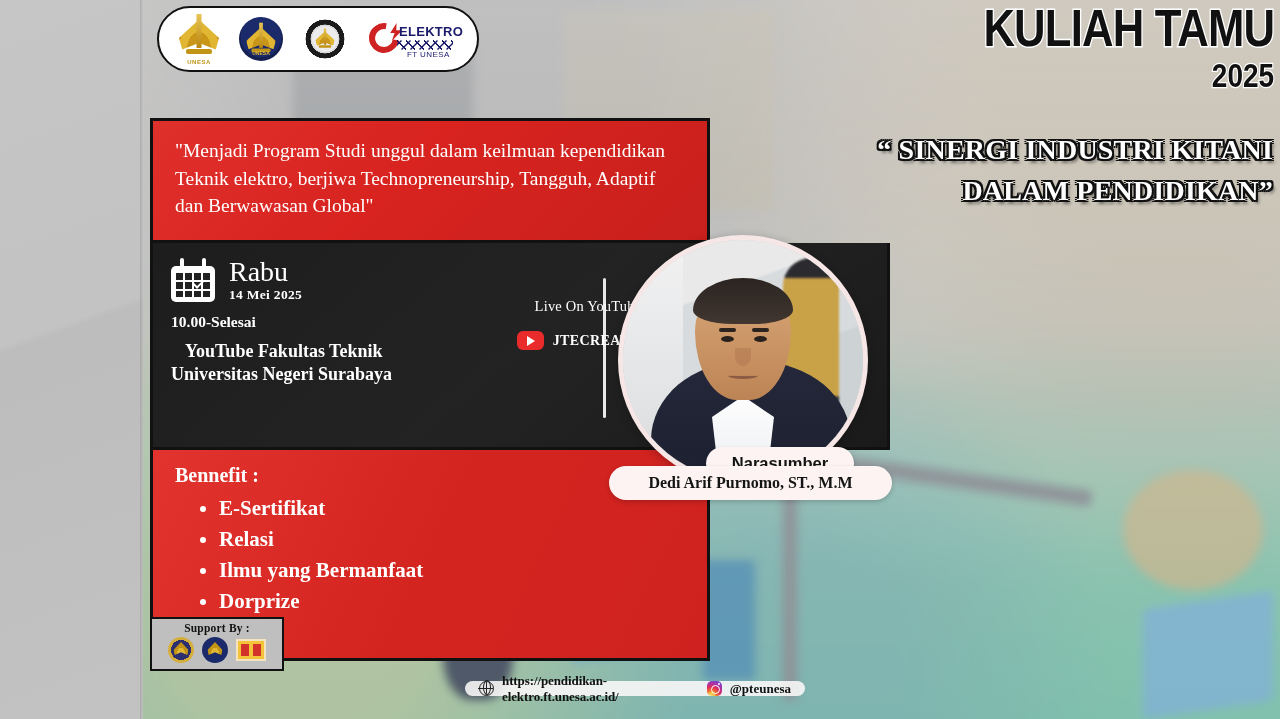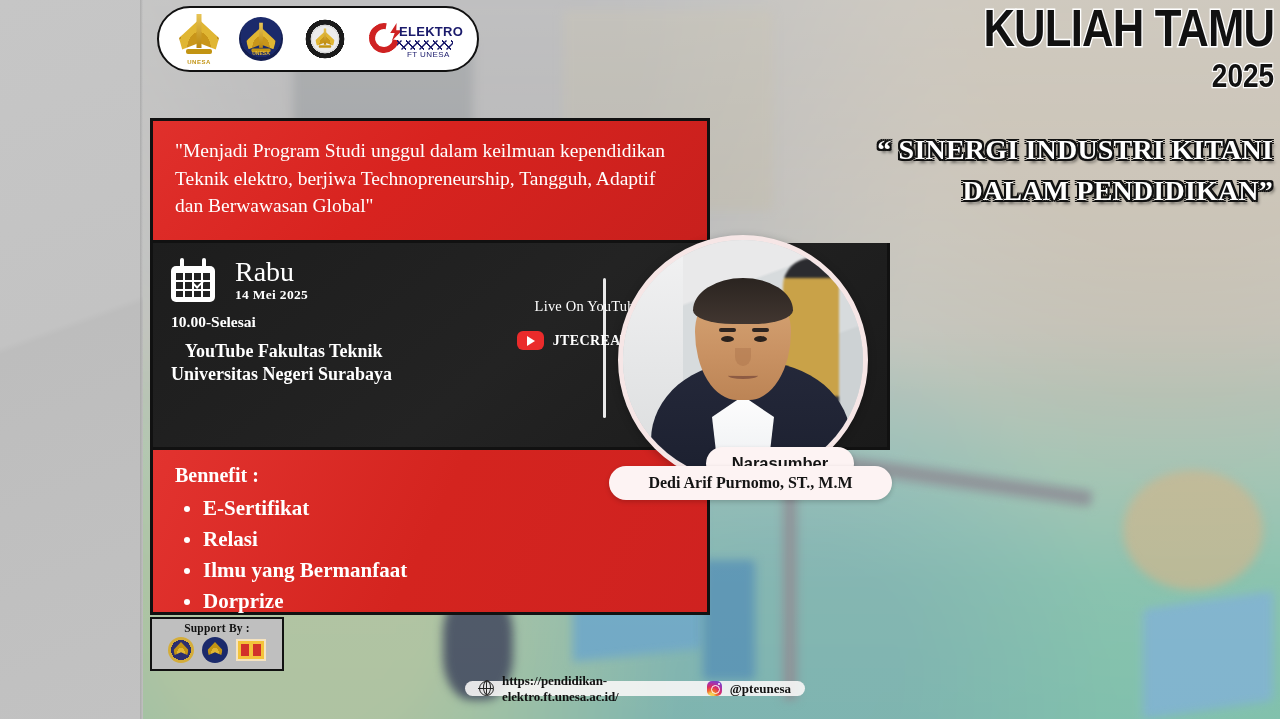--- a/index.html
+++ b/index.html
@@ -170,21 +170,21 @@
     color:#fff; font-size:19.5px; line-height:1.42; font-family:"Liberation Serif", serif;
   }
 
   
   .info-panel {
     position:absolute; left:7px; top:243px; width:740px; height:207px;
     background: linear-gradient(140deg, #1d1d1d 0%, #232323 50%, #1a1a1a 100%);
     border:3px solid #111; border-top:none; z-index:5;
   }
   .info-left { position:absolute; left:18px; top:14px; width:280px; }
-  .date-row { display:flex; align-items:center; gap:20px; }
+  .date-row { display:flex; align-items:center; gap:14px; }
   .cal-icon { width:44px; height:44px; position:relative; flex:none; }
   .cal-icon .body {
     position:absolute; left:0; top:8px; width:44px; height:36px; background:#fff; border-radius:5px;
   }
   .cal-icon .ring { position:absolute; top:0; width:4px; height:12px; background:#fff; border-radius:2px; }
   .cal-icon .ring.l { left:9px; } .cal-icon .ring.r { left:31px; }
   .cal-icon .grid {
     position:absolute; left:5px; top:15px; width:34px; height:24px;
     display:grid; grid-template-columns:repeat(4,1fr); grid-template-rows:repeat(3,1fr); gap:2px;
   }
@@ -212,28 +212,28 @@
     display:flex; align-items:center; justify-content:center; flex:none;
   }
   .yt-icon .tri {
     width:0; height:0; border-left:8px solid #fff;
     border-top:5px solid transparent; border-bottom:5px solid transparent; margin-left:2px;
   }
   .yt-name { color:#fff; font-size:14px; font-weight:700; letter-spacing:.4px; }
 
   
   .benefit-box {
-    position:absolute; left:7px; top:450px; width:560px; height:165px;
+    position:absolute; left:7px; top:450px; width:560px; height:211px;
     background: linear-gradient(115deg, #e2332f 0%, #d4241f 50%, #cf2220 100%);
     border:3px solid #111; border-top:none;
     padding:14px 0 0 22px; z-index:6;
   }
   .benefit-title { color:#fff; font-size:20px; font-weight:700; }
   .benefit-list { margin:6px 0 0 28px; color:#fff; }
-  .benefit-list li { font-size:21px; font-weight:700; line-height:1.48; }
+  .benefit-list li { font-size:21px; font-weight:700; line-height:1.48;margin-left:16px; }
 
   
   .support-box {
     position:absolute; left:7px; top:617px; width:134px; height:54px;
     background:#bfbfbf; border:2px solid #111; z-index:6;
     padding:3px 0 0 0; text-align:center;
   }
   .support-title { font-size:11.5px; font-weight:700; color:#111; letter-spacing:.2px; }
   .support-logos { display:flex; align-items:center; justify-content:center; gap:8px; margin-top:3px; }
   .sup-logo { width:26px; height:26px; }

